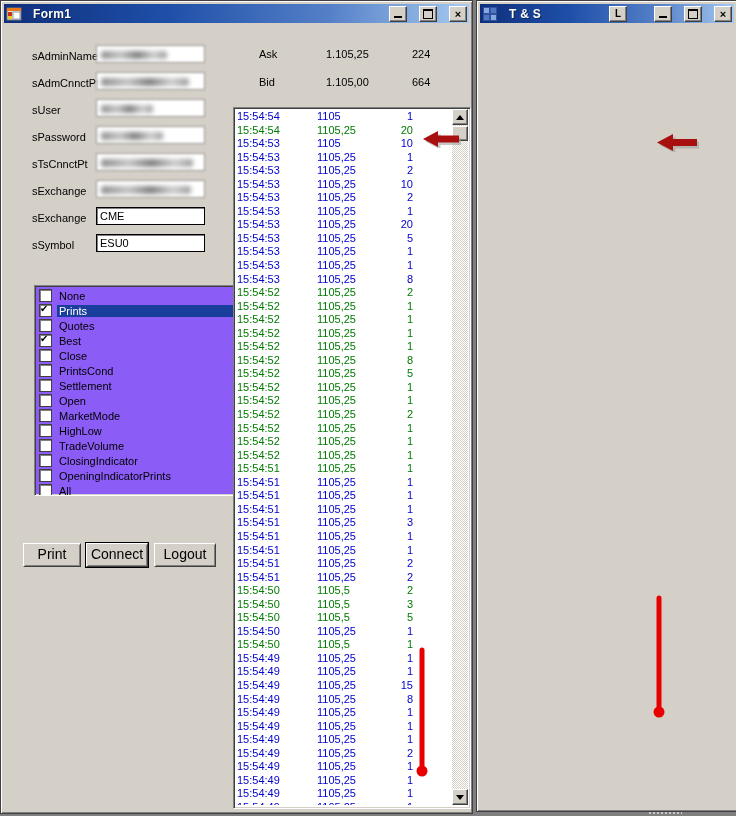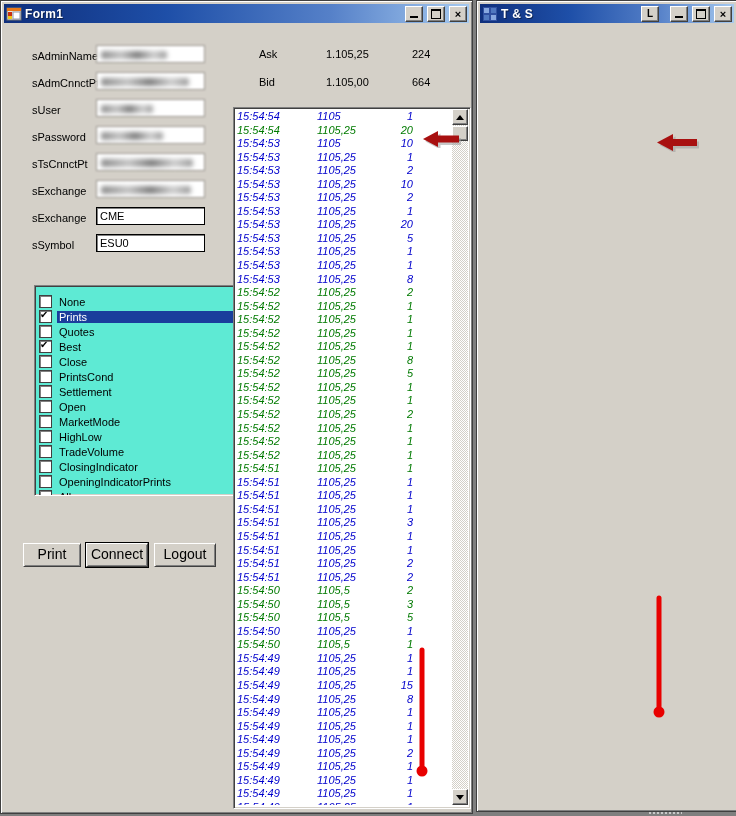--- a/index.html
+++ b/index.html
@@ -5,21 +5,21 @@
   html,body{margin:0;padding:0;background:#7f7f7f;width:736px;height:816px;overflow:hidden;
     font-family:"Liberation Sans","DejaVu Sans",sans-serif;}
   #stage{position:relative;width:736px;height:816px;background:#7f7f7f;}
 
   
   .win{position:absolute;background:#D4D0C8;
     border:1px solid #404040;
     box-shadow:inset 1px 1px 0 #fff, inset -1px -1px 0 #808080, inset 2px 2px 0 #D4D0C8;}
   .titlebar{position:absolute;left:3px;top:3px;right:3px;height:19px;
     background:linear-gradient(90deg,#0F2F7C 0%,#1E4FA8 35%,#5580C8 70%,#A6CAF0 100%);
-    color:#fff;font-weight:bold;font-size:12px;display:flex;align-items:center;gap:3px;
+    color:#fff;font-weight:bold;font-size:12px;display:flex;align-items:center;gap:11px;
     padding:0 2px;overflow:hidden;}
   .titlebar .ticon{width:16px;height:16px;flex:0 0 auto;display:flex;}
   .titlebar .ttext{flex:1 1 auto;white-space:nowrap;letter-spacing:.3px;
     text-shadow:1px 1px 0 rgba(0,0,0,.45);}
   .tb-btn{flex:0 0 auto;width:16px;height:14px;background:#D4D0C8;
     border:1px solid;border-color:#fff #404040 #404040 #fff;
     box-shadow:inset -1px -1px 0 #808080;display:flex;align-items:center;justify-content:center;
     color:#000;font-size:10px;font-weight:bold;margin-left:1px;}
   .g-min{width:8px;height:8px;border-bottom:2px solid #000;margin-bottom:1px;}
   .g-max{width:8px;height:7px;border:1px solid #000;border-top-width:2px;}
@@ -37,37 +37,37 @@
   .entry.filled{background:#fff;border:1px solid #000;
     box-shadow:inset 1px 1px 0 #808080;}
   .entry.redacted{background:#fff;border:1px solid #9a968e;filter:blur(1px);}
   .smudge{position:absolute;left:4px;top:5px;height:8px;border-radius:3px;filter:blur(2.2px);
     background:linear-gradient(90deg,#8a8a8a,#c4c4c4 30%,#7e7e7e 55%,#cfcfcf 80%,#9a9a9a);}
 
   
   .qtext{position:absolute;font-size:11px;color:#000;}
 
   
-  #checklist{position:absolute;left:33px;top:284px;width:204px;height:211px;background:#5eead4;
+  #checklist{position:absolute;left:33px;top:284px;width:204px;height:211px;background:#8b5cf6;
     border:1px solid;border-color:#808080 #fff #fff #808080;
     box-shadow:inset 1px 1px 0 #404040, inset -1px -1px 0 #D4D0C8;
-    overflow:hidden;padding-top:8px;box-sizing:border-box;}
+    overflow:hidden;padding-top:2px;box-sizing:border-box;}
   .citem{position:relative;height:15px;display:flex;align-items:center;font-size:11px;}
   .cb{flex:0 0 auto;width:11px;height:11px;margin:0 5px 0 4px;background:#fff;
     border:1px solid #404040;box-shadow:inset 1px 1px 0 #808080;position:relative;}
   .cb.checked::after{content:"✔";position:absolute;left:0px;top:-2px;font-size:10px;
     font-weight:bold;color:#000;}
   .clabel{flex:1 1 auto;padding:0 2px;white-space:nowrap;}
   .citem.selected .clabel{background:#1A3E9C;color:#fff;}
 
   
   .tapebox{position:absolute;background:#fff;border:1px solid;
     border-color:#808080 #fff #fff #808080;
     box-shadow:inset 1px 1px 0 #404040, inset -1px -1px 0 #D4D0C8;}
-  .rows{position:absolute;overflow:hidden;font-size:11px;font-style:italic;}
+  .rows{position:absolute;overflow:hidden;font-size:11px;}
   .trow{position:relative;white-space:nowrap;}
   .trow span{position:absolute;top:0;}
   .rows.left .t{left:2px;}  .rows.left .p{left:82px;}
   .rows.left .s{left:146px;width:32px;text-align:right;}
 
   
   .sbar{position:absolute;width:16px;
     background-image:linear-gradient(45deg,#d4d0c8 25%,transparent 25%,transparent 75%,#d4d0c8 75%),
       linear-gradient(45deg,#d4d0c8 25%,#fff 25%,#fff 75%,#d4d0c8 75%);
     background-size:2px 2px;background-position:0 0,1px 1px;}

